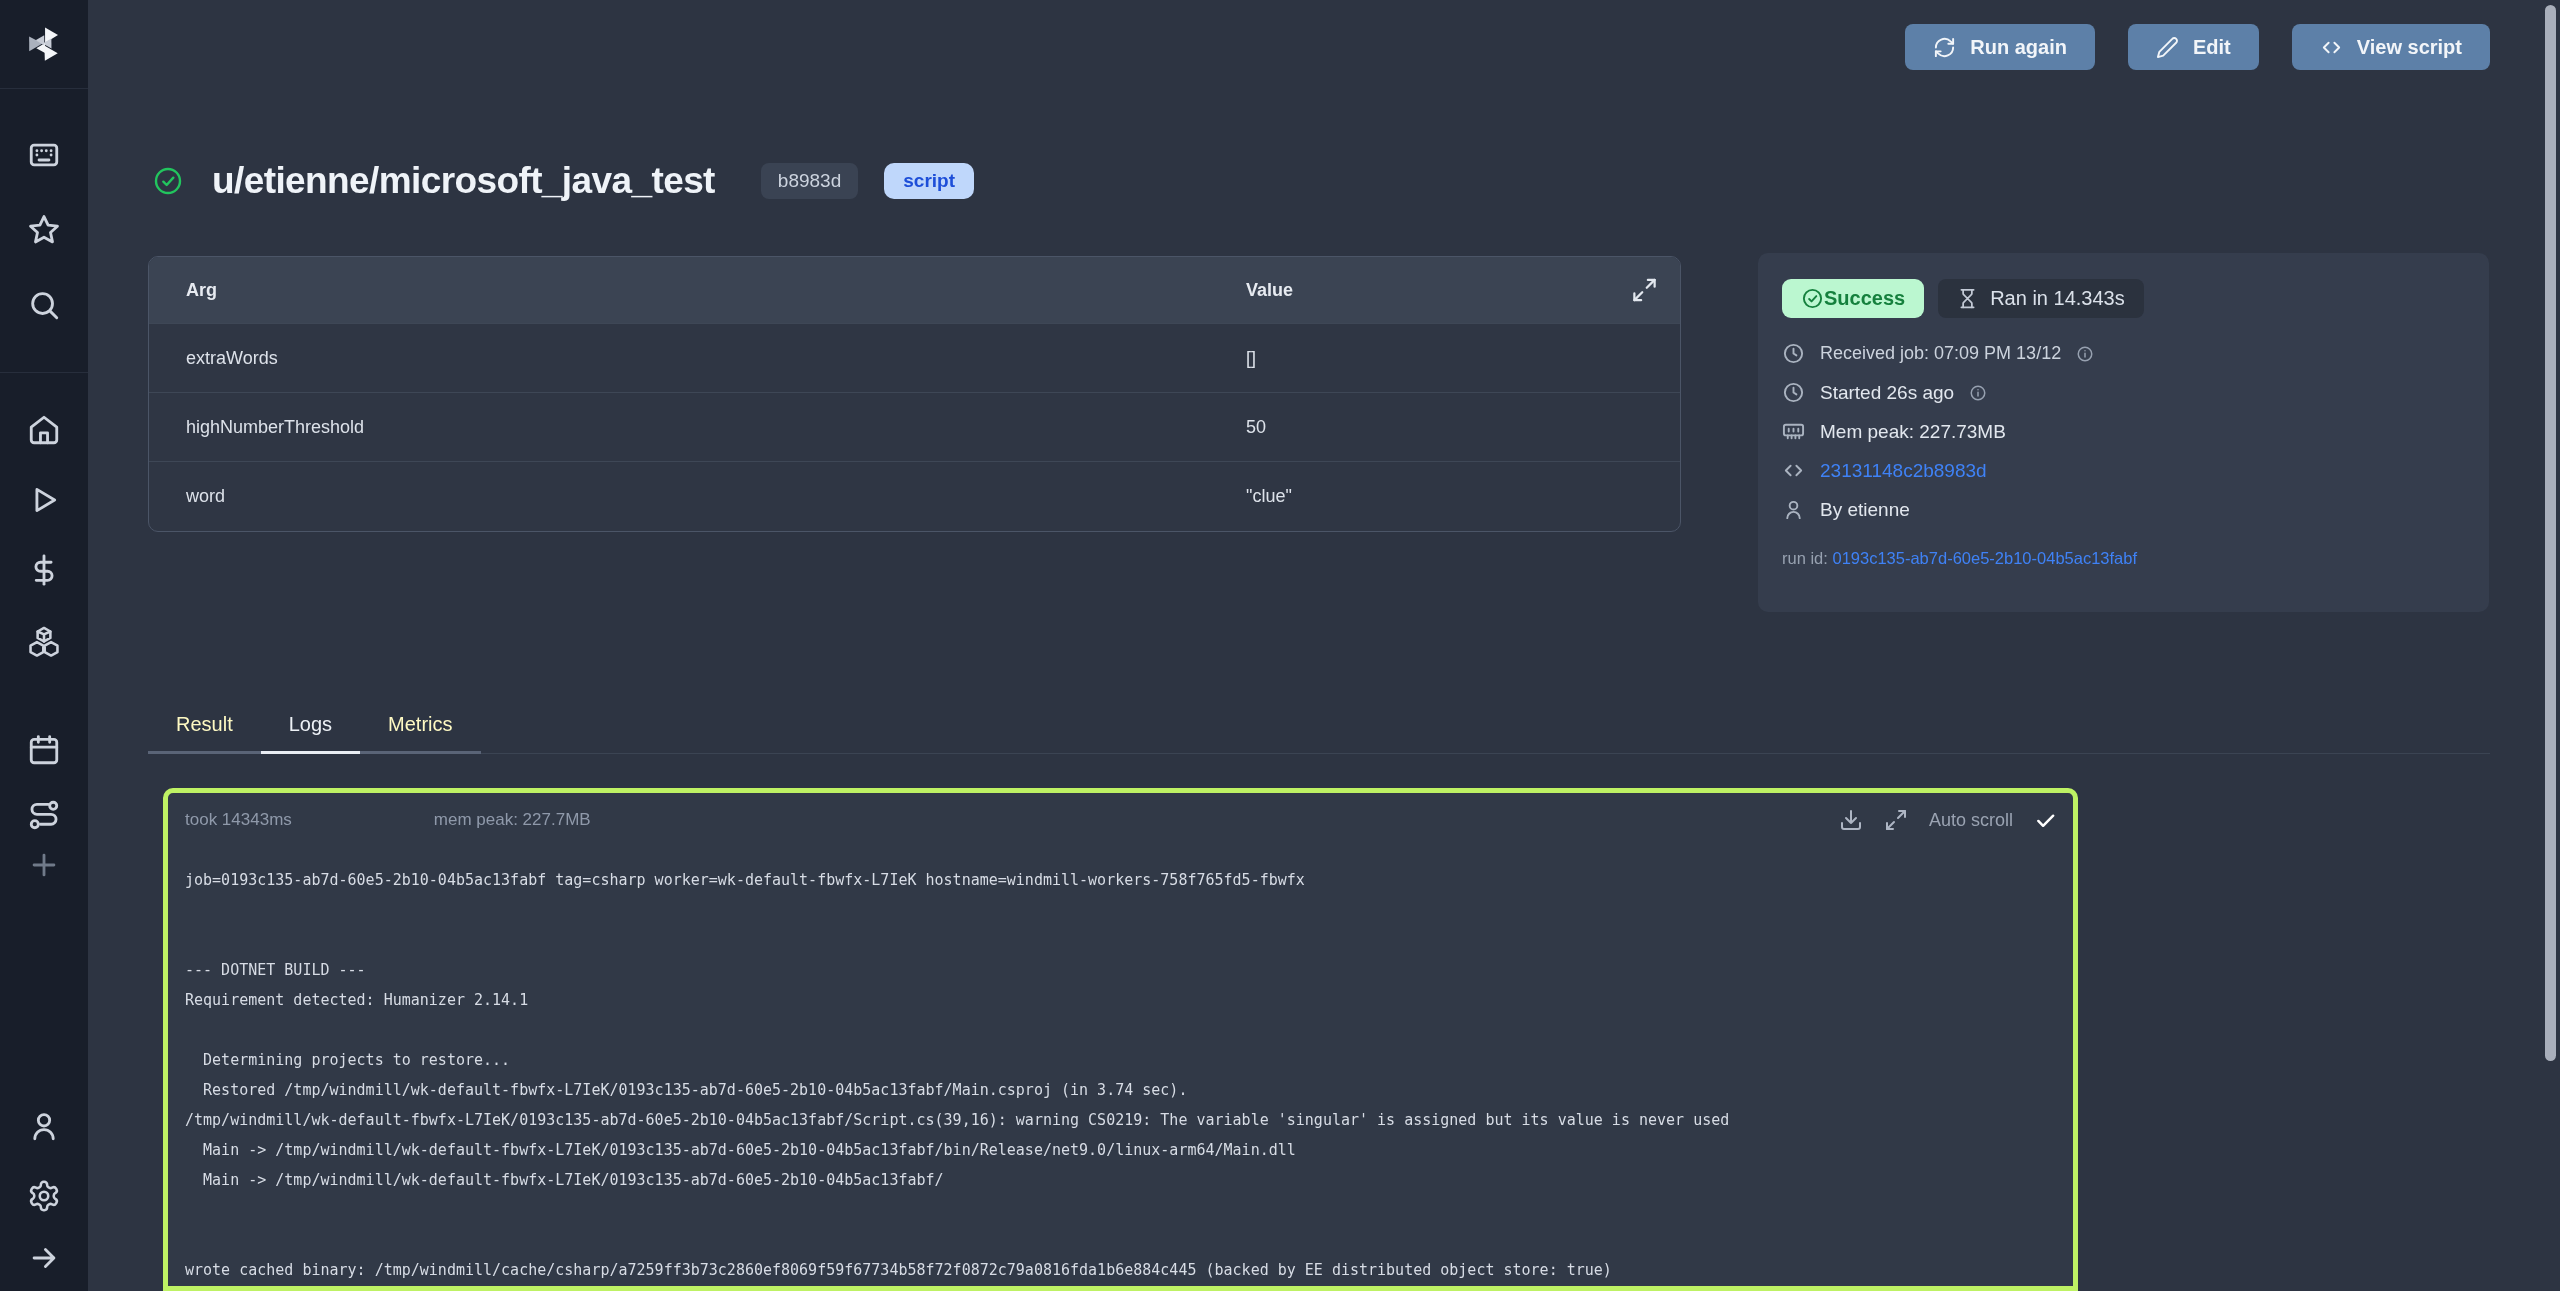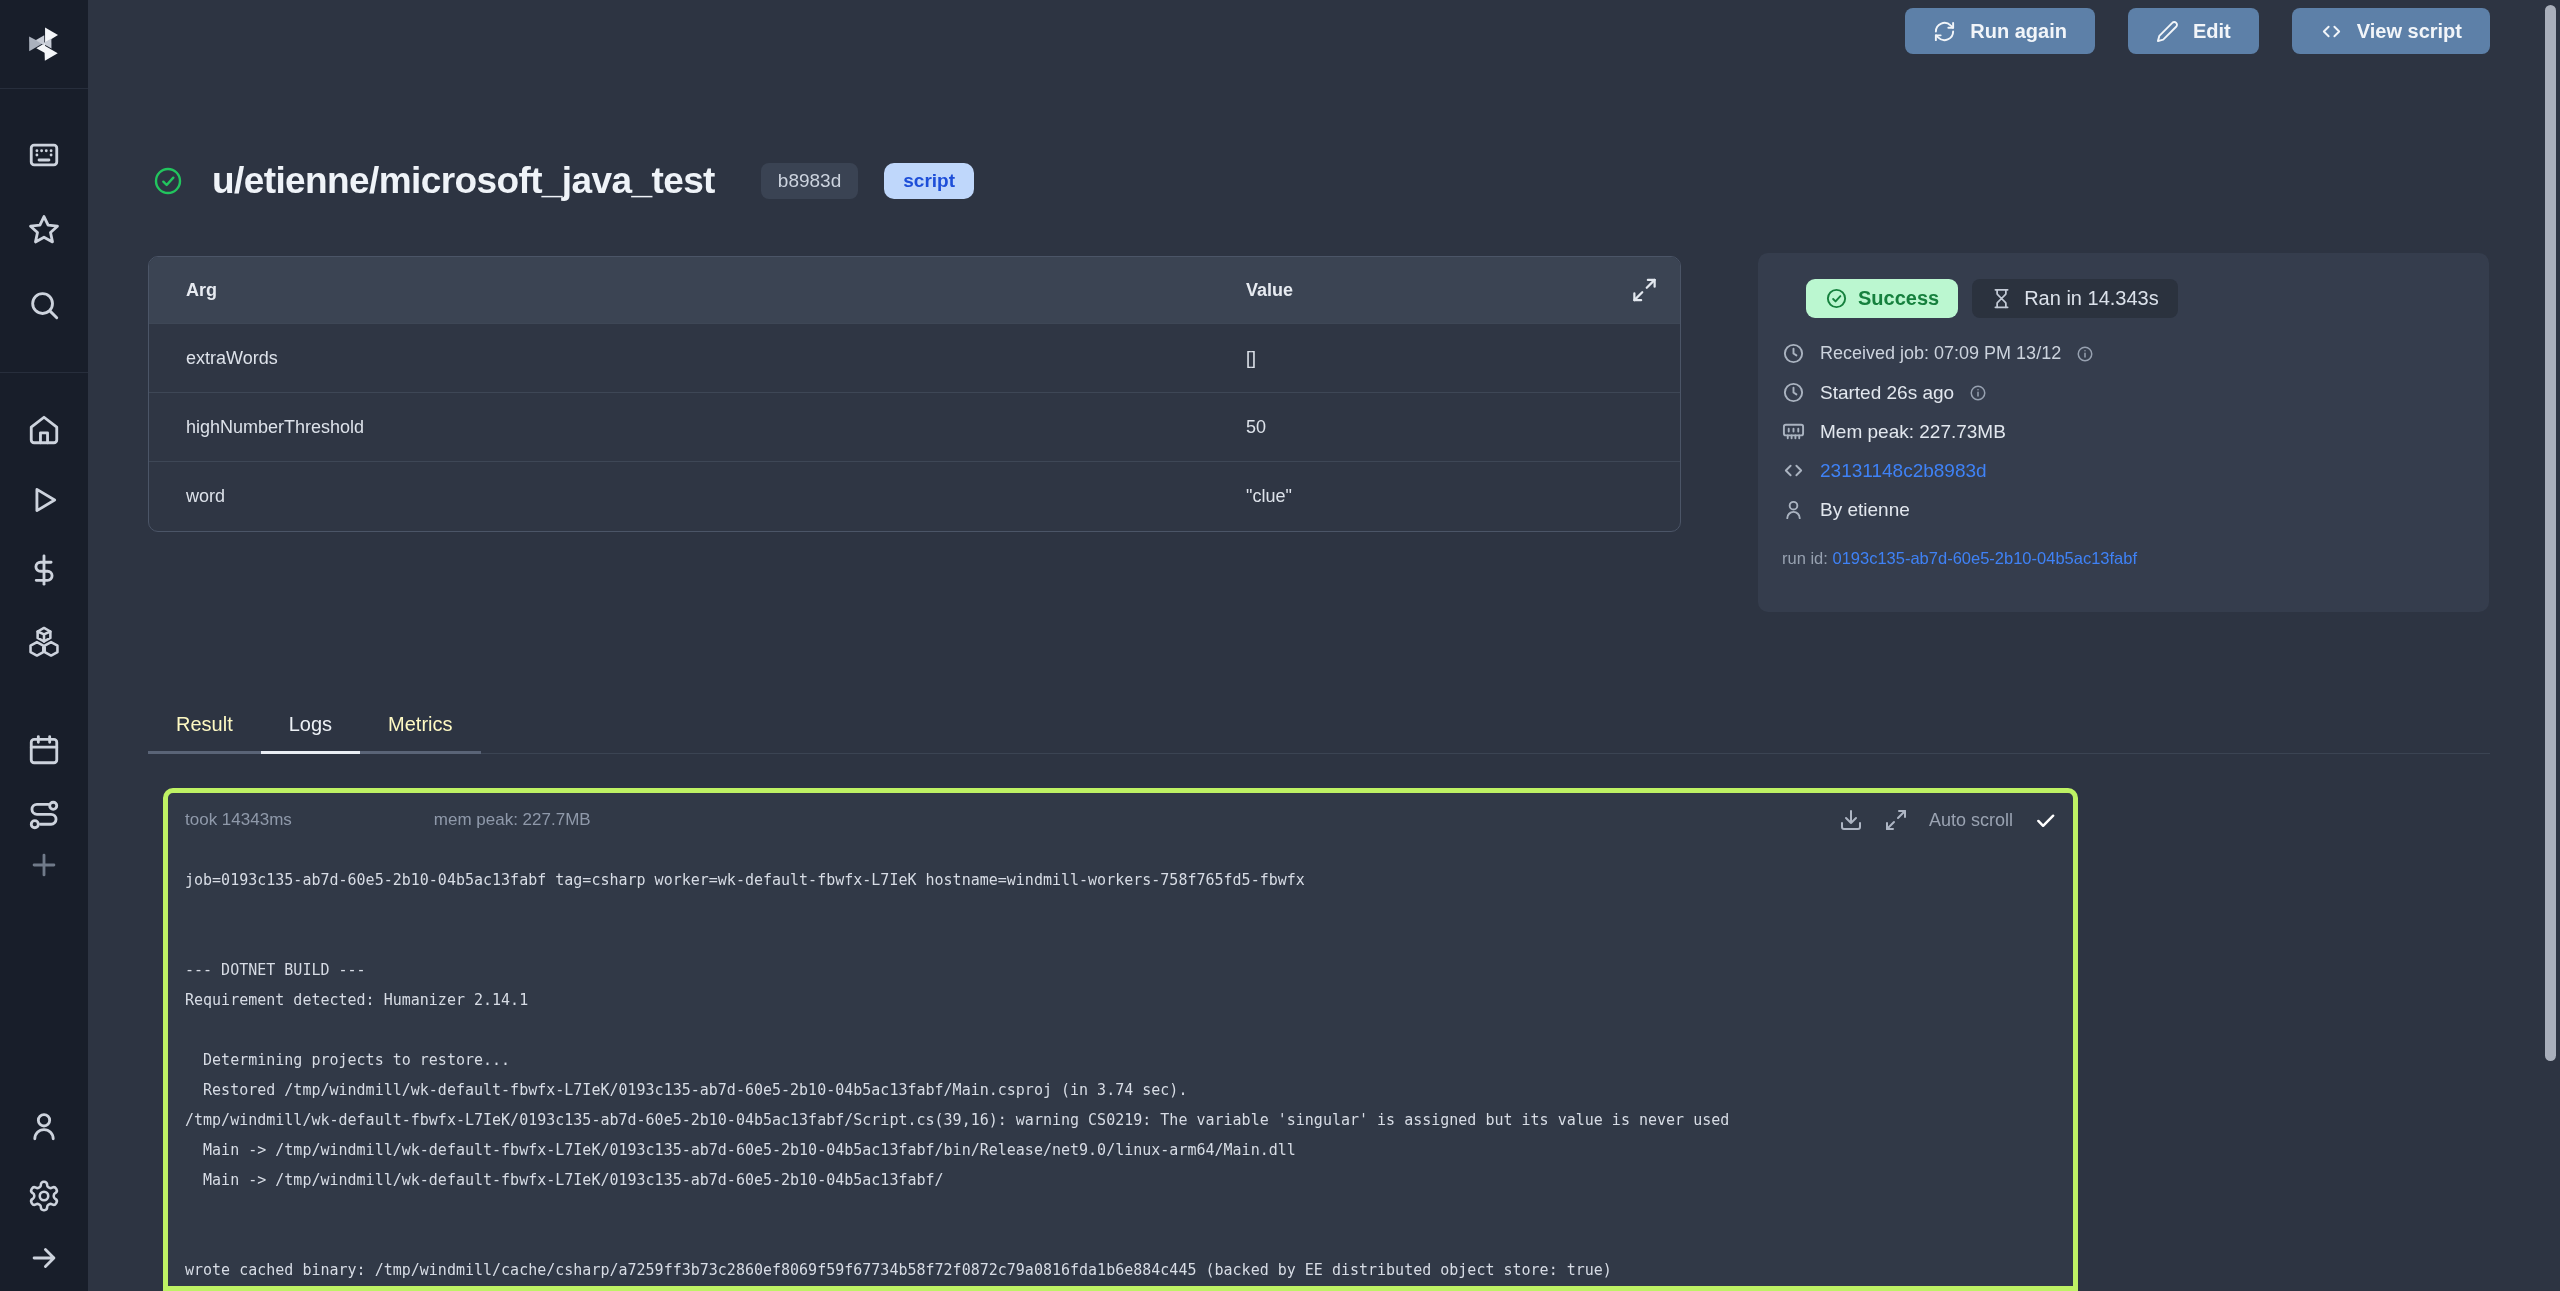--- a/index.html
+++ b/index.html
@@ -15,21 +15,21 @@
   
   .sidebar { position:absolute; left:0; top:0; width:88px; height:1291px; background:#181e2a; }
   .sidebar .logo-block { position:absolute; left:0; top:0; width:88px; height:89px;
     display:flex; align-items:center; justify-content:center; border-bottom:1px solid #272e3c; }
   .sb-divider { position:absolute; left:0; width:88px; height:1px; background:#272e3c; }
   .sb-icon { position:absolute; left:27px; width:34px; height:34px; color:#cdd3dd; cursor:pointer; }
   .sb-icon svg { width:34px; height:34px; }
   .sb-icon.dim { color:#707a89; }
 
   
-  .actions { position:absolute; top:8px; right:70px; display:flex; gap:33px; }
+  .actions { position:absolute; top:24px; right:70px; display:flex; gap:33px; }
   .btn { display:flex; align-items:center; gap:14px; height:46px; padding:0 28px;
     background:#5d80a8; color:#f2f5f9; border:none; border-radius:8px;
     font-family:"Liberation Sans", sans-serif; font-size:20px; font-weight:600; cursor:pointer; }
   .btn svg { width:23px; height:23px; }
 
   
   .title-row { position:absolute; left:152px; top:160px; display:flex; align-items:center; }
   .title-check { width:32px; height:32px; color:#22c55e; }
   .title-check svg { width:32px; height:32px; stroke-width:1.8; }
   h1.page-title { font-size:37px; font-weight:800; letter-spacing:-0.6px; color:#eff3f8; margin-left:28px; }
@@ -48,22 +48,22 @@
   .cell-arg { width:1097px; padding-left:37px; }
   .cell-value { flex:1; }
   .args-expand { position:absolute; right:22px; top:50%; transform:translateY(-50%);
     width:27px; height:27px; color:#e3e8ef; cursor:pointer; background:none; border:none; }
   .args-expand svg { width:27px; height:27px; }
 
   
   .job-card { position:absolute; left:1758px; top:253px; width:731px; height:359px;
     background:#353d4d; border-radius:10px; }
   .status-row { display:flex; align-items:center; gap:14px; padding:26px 0 0 24px; }
-  .success-badge { display:flex; align-items:center; gap:10px; background:#bbf7d0; color:#15803d;
-    font-size:20px; font-weight:600; padding:8px 19px; border-radius:9px;margin-left:24px; }
+  .success-badge { display:flex; align-items:center; background:#bbf7d0; color:#15803d;
+    font-size:20px; font-weight:600; padding:8px 19px; border-radius:9px; }
   .success-badge svg { width:23px; height:23px; stroke-width:2; }
   .ran-chip { display:flex; align-items:center; gap:12px; background:#2b323e; color:#dbe1ea;
     font-size:20px; padding:8px 19px; border-radius:8px;text-align:right; }
   .ran-chip svg { width:21px; height:21px; color:#c3cad6; }
   .detail-list { margin:16px 0 0 24px; }
   .detail-row { display:flex; align-items:center; gap:15px; height:39px; font-size:19px; color:#e2e7ee; }
   .detail-row .d-icon { width:23px; height:23px; color:#aab3c0; flex:0 0 auto; }
   .detail-row .d-icon svg { width:23px; height:23px; }
   .detail-row.small { font-size:18px; color:#ccd3dd; }
   .info-icon { width:18px; height:18px; color:#97a1b0; cursor:pointer; }

